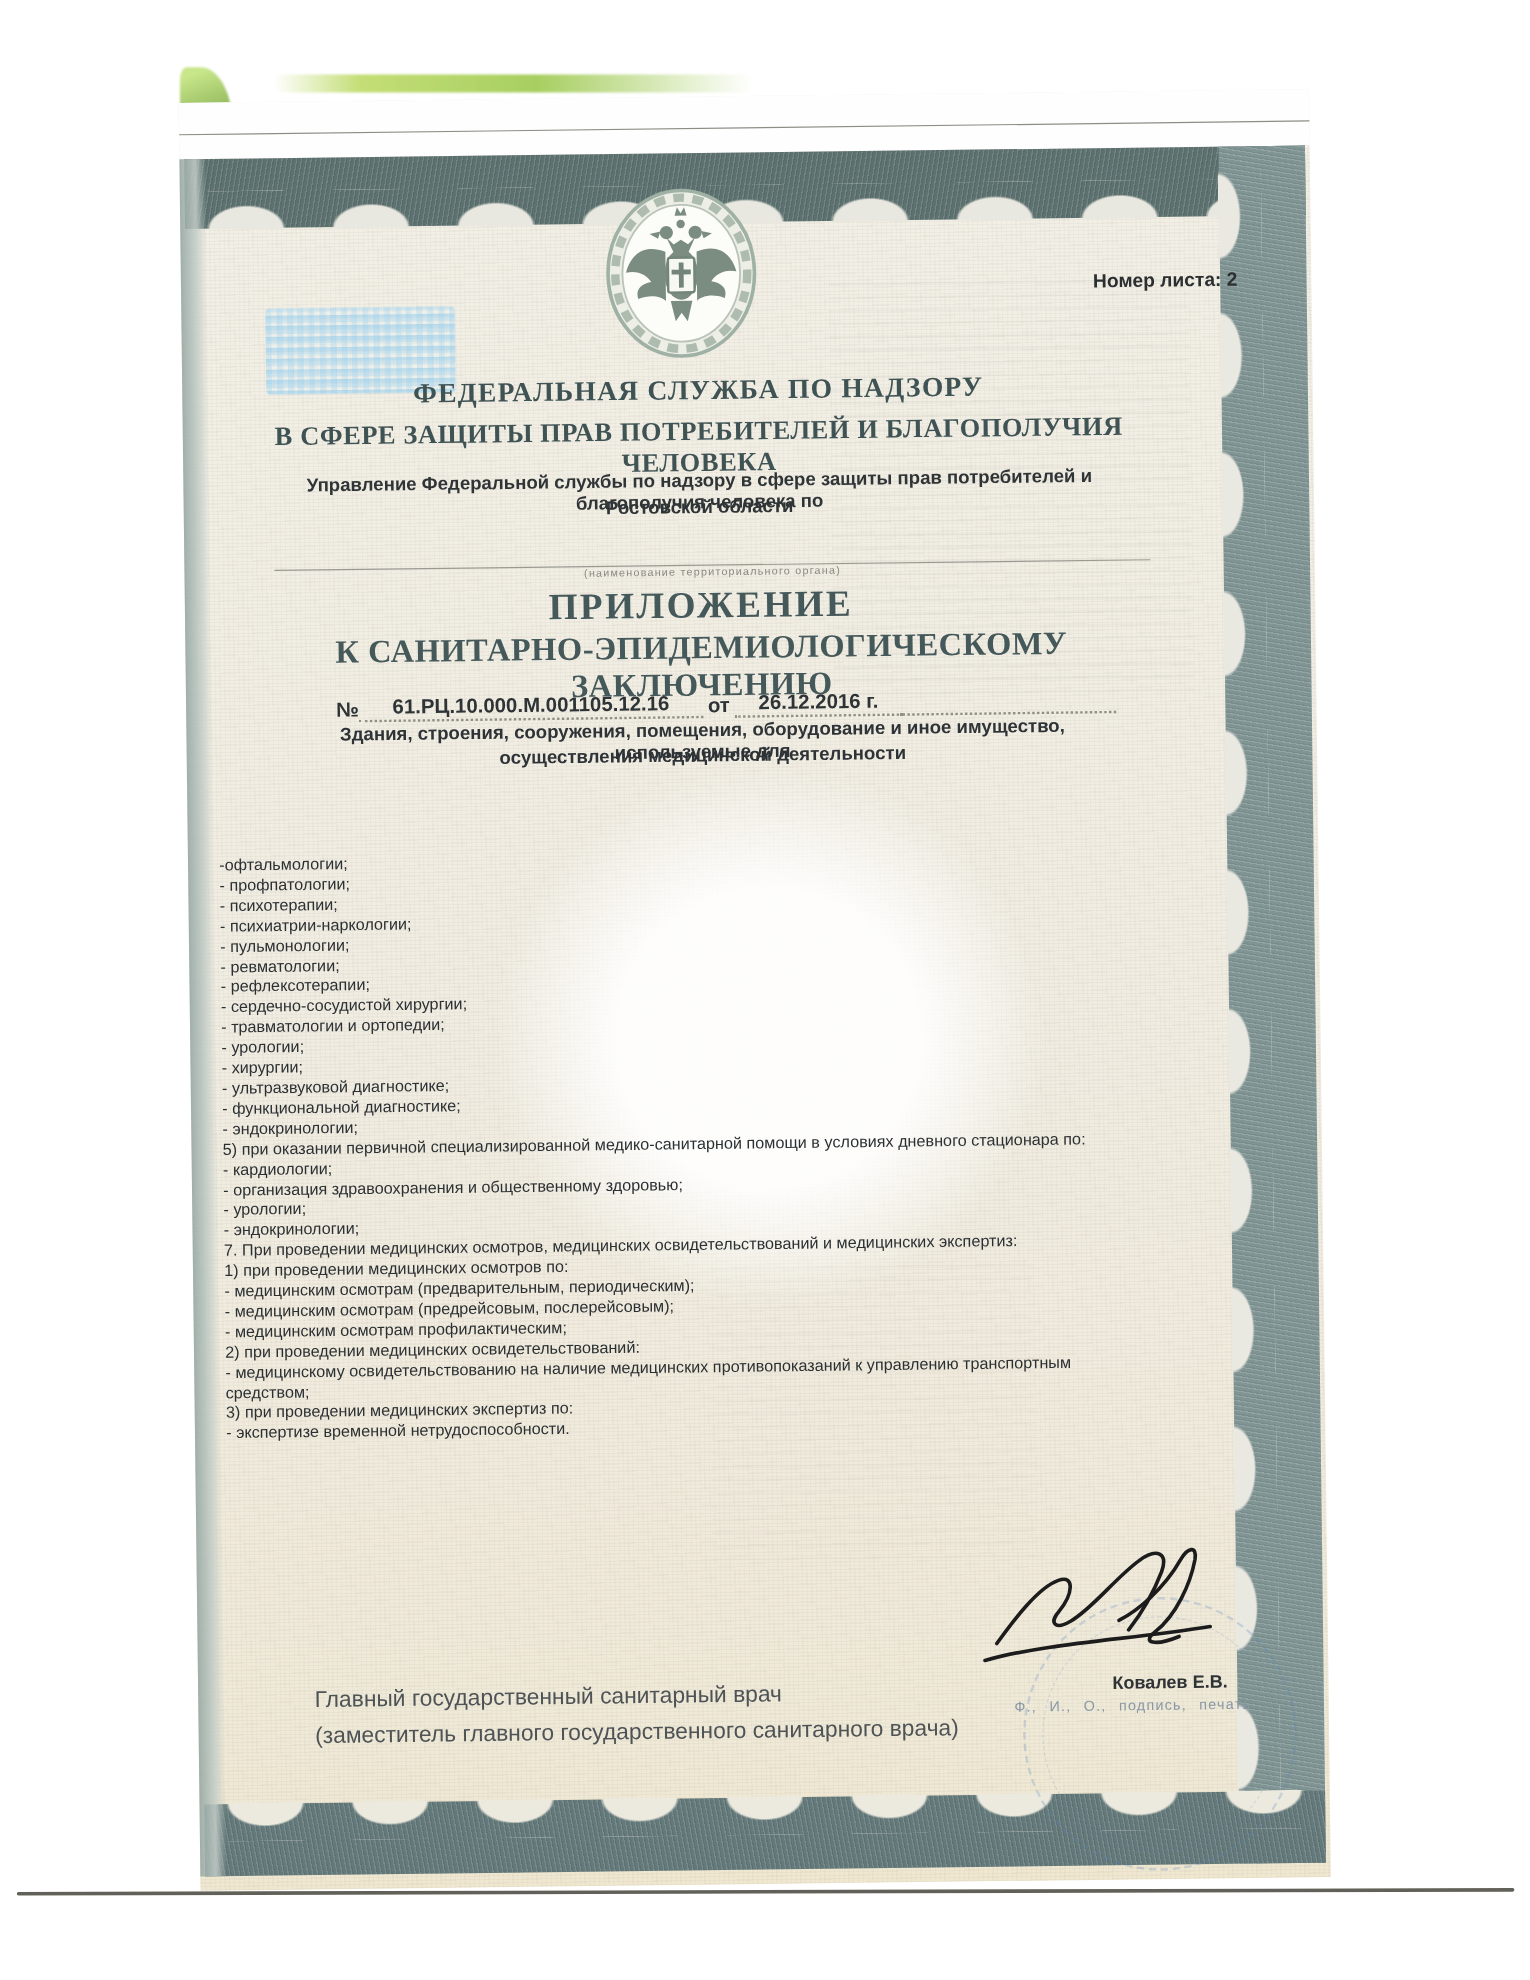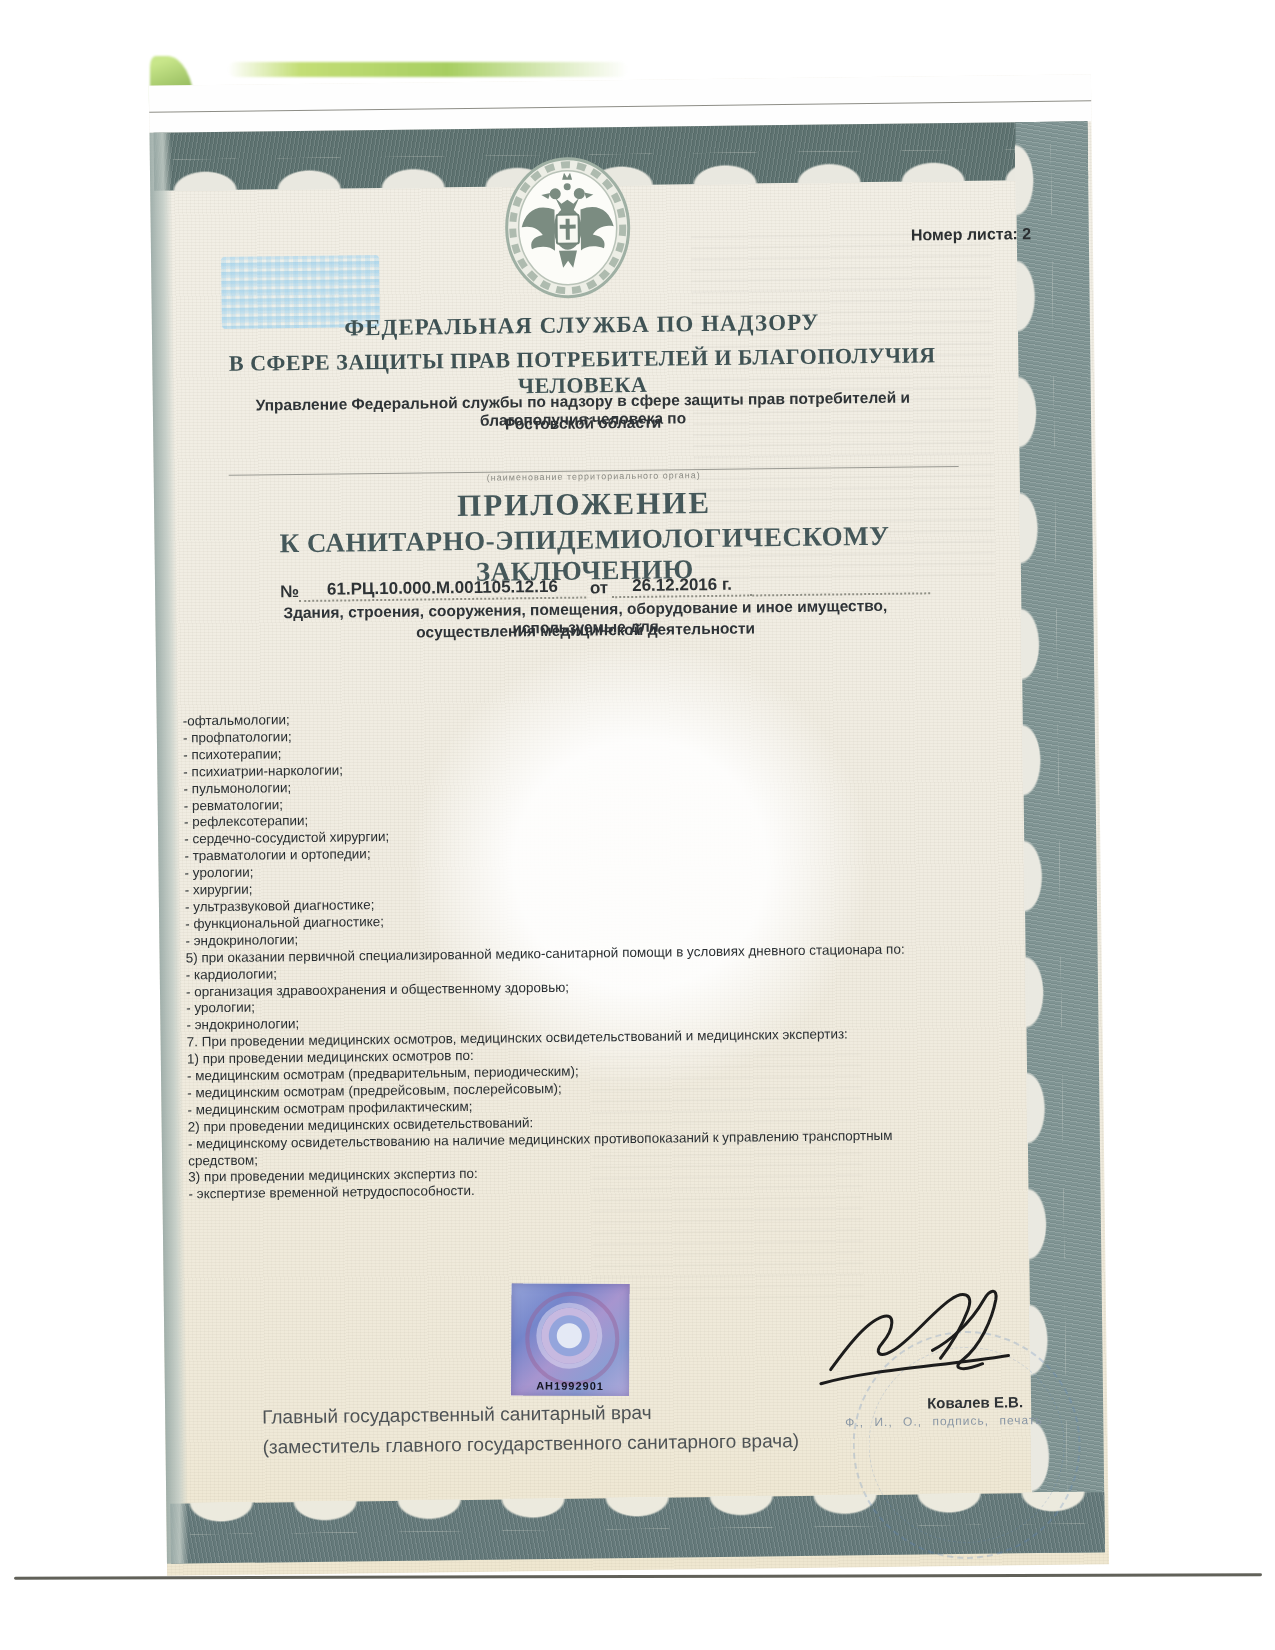--- a/index.html
+++ b/index.html
@@ -238,24 +238,20 @@
     <div class="li">- медицинским осмотрам (предварительным, периодическим);</div>
     <div class="li">- медицинским осмотрам (предрейсовым, послерейсовым);</div>
     <div class="li">- медицинским осмотрам профилактическим;</div>
     <div class="li">2) при проведении медицинских освидетельствований:</div>
     <div class="li">- медицинскому освидетельствованию на наличие медицинских противопоказаний к управлению транспортным</div>
     <div class="li">средством;</div>
     <div class="li">3) при проведении медицинских экспертиз по:</div>
     <div class="li">- экспертизе временной нетрудоспособности.</div>
   </div>
 
-  <div class="abs hologram">
-    <div class="holo-core"></div>
-    <div class="holo-serial">АН1992901</div>
-  </div>
 
   <div class="abs official-stamp-faint"></div>
 
   <div class="abs signature">
     <svg viewBox="0 0 210 120" width="210" height="120">
       <g fill="none" stroke="#1c1c1c" stroke-width="3" stroke-linecap="round">
         <path d="M18 96 C30 80 52 50 70 44 C84 39 82 56 70 70 C62 79 66 86 80 78 C98 68 118 42 138 28 C152 18 162 22 156 38 C148 58 136 76 128 86"></path>
         <path d="M120 78 C136 70 158 52 172 28 C178 18 186 16 184 28 C180 48 168 74 150 88 C138 97 150 100 170 92"></path>
         <path d="M8 110 C60 96 130 94 196 84"></path>
       </g>

